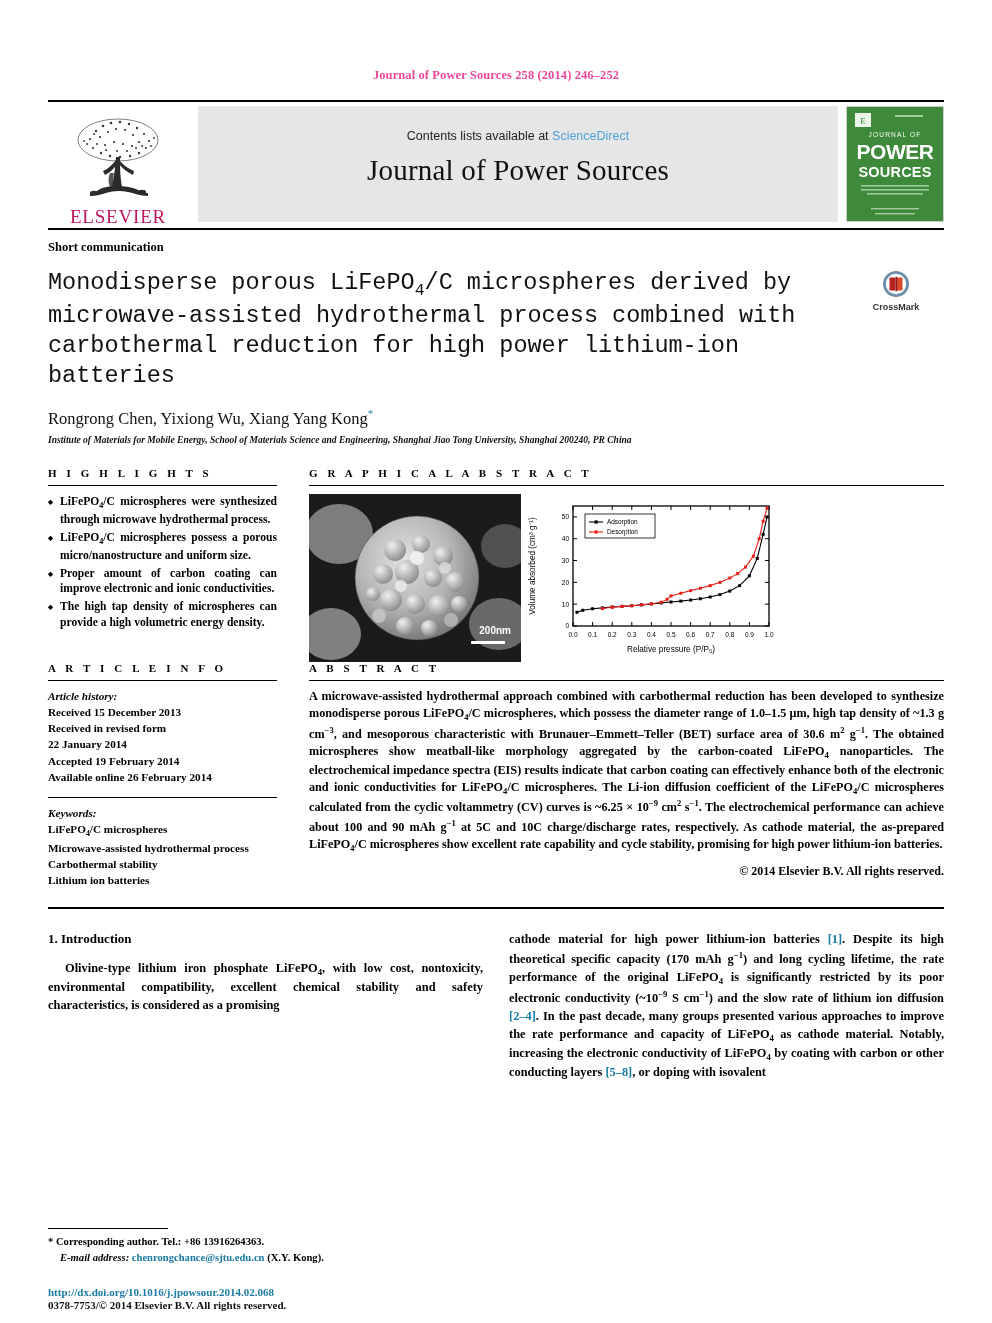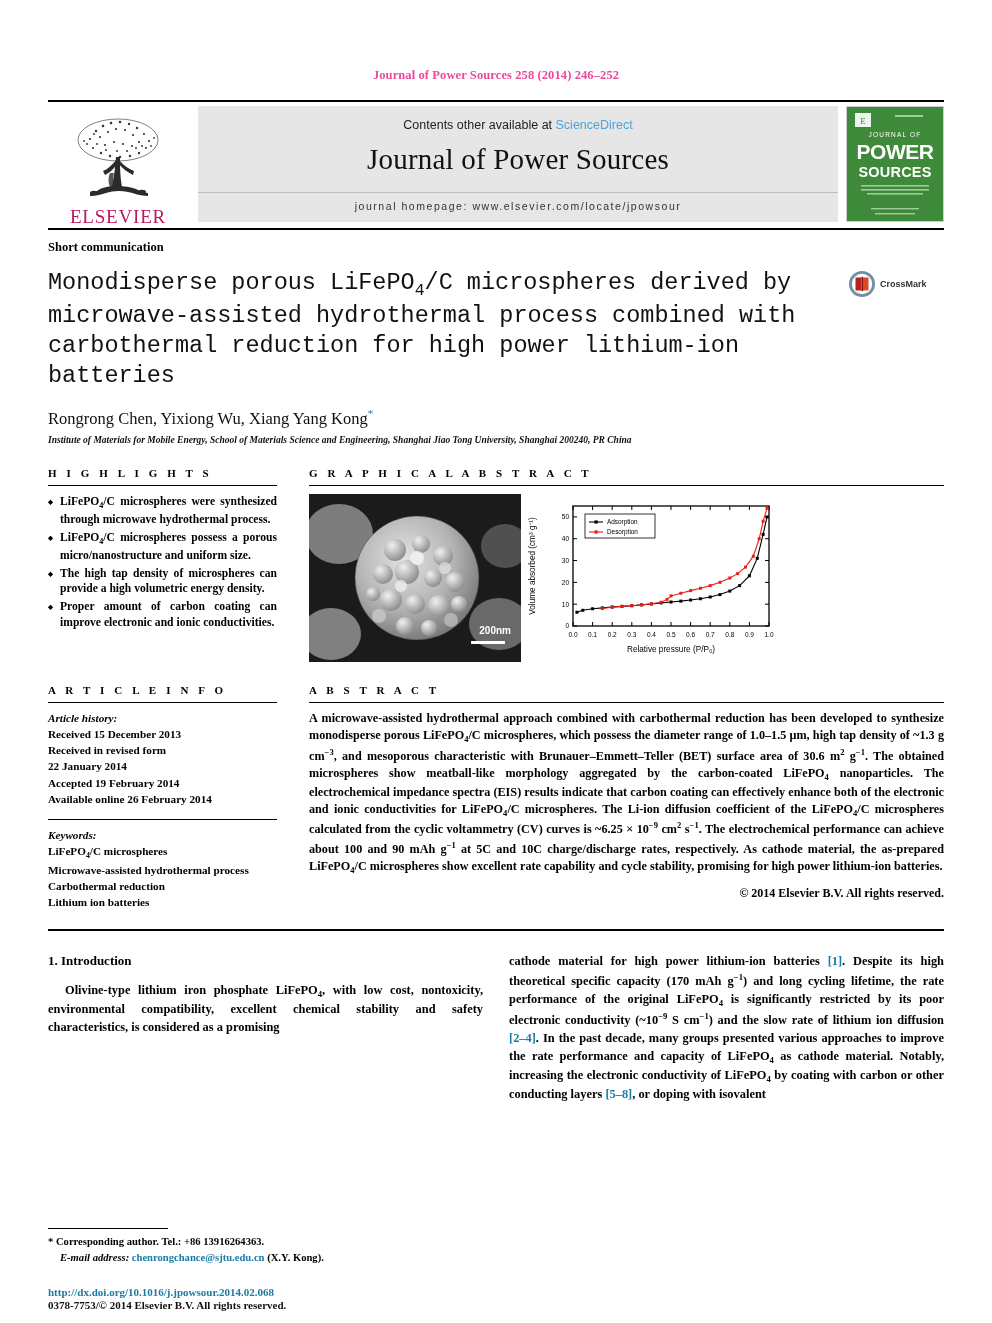--- a/index.html
+++ b/index.html
@@ -116,20 +116,21 @@
     color: #111;
     margin: 0;
   }
   .crossmark {
     position: absolute;
     right: 0; top: 2px;
     width: 96px;
     display: flex;
     align-items: center;
     gap: 4px;
+    flex-direction: column;
   }
   .cm-label {
     font-family: "Liberation Sans", sans-serif;
     font-size: 9px;
     font-weight: bold;
     color: #333;
   }
   .authors {
     font-family: "Liberation Serif", serif;
     font-size: 16.5px;
@@ -187,21 +188,21 @@
   .sem { width: 212px; height: 168px; flex: 0 0 212px; position: relative; overflow: hidden; background: #a16207; }
   .scalebar-text {
     position: absolute; right: 10px; bottom: 26px;
     color: #fff; font-family: "Liberation Sans", sans-serif;
     font-size: 10px; font-weight: bold;
   }
   .scalebar-line { position: absolute; right: 16px; bottom: 18px; width: 34px; height: 3px; background: #fff; }
   .isotherm { flex: 1; height: 168px; position: relative; }
 
   
-  .abstract-region { display: flex; margin-top: 22px; }
+  .abstract-region { display: flex; }
   .abs-body {
     font-family: "Liberation Serif", serif;
     font-size: 12.2px;
     line-height: 1.42;
     font-weight: bold;
     text-align: justify;
   }
   .copyright { text-align: right; font-weight: bold; font-size: 12px; margin-top: 9px; font-family: "Liberation Serif", serif; }
 
   
@@ -292,24 +293,23 @@
           <ellipse cx="24" cy="80" rx="4" ry="2.2"></ellipse>
           <ellipse cx="72" cy="79" rx="4" ry="2.2"></ellipse>
           <path d="M40 60 C38 64 38 70 40 74 L46 74 C43 69 43 64 44 60 Z" opacity=".8"></path>
         </g>
       </svg>
       <div class="elsevier-word">ELSEVIER</div>
     </div>
 
     <div class="journal-band">
       <div class="contents-line">
-        <span>Contents other available at </span><span class="sd">ScienceDirect</span>
+        <span>Contents lists available at </span><span class="sd">ScienceDirect</span>
       </div>
       <div class="journal-name">Journal of Power Sources</div>
-      <div class="homepage">journal homepage: www.elsevier.com/locate/jpowsour</div>
     </div>
 
     <div class="cover-thumb">
       <svg width="96" height="118" viewBox="0 0 96 118">
         <rect x="0" y="0" width="96" height="118" fill="#3f8a3a"></rect>
         <rect x="8" y="6" width="16" height="14" fill="#ffffff" opacity=".9"></rect>
         <text x="16" y="17" font-family="Liberation Serif, serif" font-size="9" fill="#3f8a3a" text-anchor="middle">E</text>
         <rect x="48" y="8" width="28" height="2" fill="#9ed19a"></rect>
         <text x="48" y="30" font-family="Liberation Sans, sans-serif" font-size="6.5" fill="#ffffff" text-anchor="middle" letter-spacing="1.2">JOURNAL OF</text>
         <text x="48" y="52" font-family="Liberation Sans, sans-serif" font-weight="bold" font-size="21" fill="#ffffff" text-anchor="middle" letter-spacing="-0.5">POWER</text>
@@ -343,22 +343,22 @@
   <div class="authors"><span>Rongrong Chen, Yixiong Wu, Xiang Yang Kong</span><sup>*</sup></div>
   <div class="affil">Institute of Materials for Mobile Energy, School of Materials Science and Engineering, Shanghai Jiao Tong University, Shanghai 200240, PR China</div>
 
   <div class="info-region">
     <div class="col-left">
       <div class="sec-head">H I G H L I G H T S</div>
       <div class="sec-rule"></div>
       <ul class="highlights">
         <li><span>LiFePO<sub>4</sub>/C microspheres were synthesized through microwave hydrothermal process.</span></li>
         <li><span>LiFePO<sub>4</sub>/C microspheres possess a porous micro/nanostructure and uniform size.</span></li>
+        <li><span>Proper amount of carbon coating can improve electronic and ionic conductivities.</span></li>
         <li><span>The high tap density of microspheres can provide a high volumetric energy density.</span></li>
-        <li><span>Proper amount of carbon coating can improve electronic and ionic conductivities.</span></li>
       </ul>
     </div>
 
     <div class="col-right">
       <div class="sec-head">G R A P H I C A L   A B S T R A C T</div>
       <div class="sec-rule"></div>
 
       <div class="ga-figure">
 
         <div class="sem">
@@ -531,21 +531,21 @@
         <div>Received in revised form</div>
         <div>22 January 2014</div>
         <div>Accepted 19 February 2014</div>
         <div>Available online 26 February 2014</div>
       </div>
       <div class="sec-rule-thin" style="margin-top:12px"></div>
       <div class="ai-block">
         <em>Keywords:</em>
         <div>LiFePO<sub>4</sub>/C microspheres</div>
         <div>Microwave-assisted hydrothermal process</div>
-        <div>Carbothermal reduction</div>
+        <div>Carbothermal stability</div>
         <div>Lithium ion batteries</div>
       </div>
     </div>
 
     <div class="col-right">
       <div class="sec-head">A B S T R A C T</div>
       <div class="sec-rule-thin"></div>
       <div class="abs-body">A microwave-assisted hydrothermal approach combined with carbothermal reduction has been developed to synthesize monodisperse porous LiFePO<sub>4</sub>/C microspheres, which possess the diameter range of 1.0–1.5 μm, high tap density of ~1.3 g cm<sup>−3</sup>, and mesoporous characteristic with Brunauer–Emmett–Teller (BET) surface area of 30.6 m<sup>2</sup> g<sup>−1</sup>. The obtained microspheres show meatball-like morphology aggregated by the carbon-coated LiFePO<sub>4</sub> nanoparticles. The electrochemical impedance spectra (EIS) results indicate that carbon coating can effectively enhance both of the electronic and ionic conductivities for LiFePO<sub>4</sub>/C microspheres. The Li-ion diffusion coefficient of the LiFePO<sub>4</sub>/C microspheres calculated from the cyclic voltammetry (CV) curves is ~6.25 × 10<sup>−9</sup> cm<sup>2</sup> s<sup>−1</sup>. The electrochemical performance can achieve about 100 and 90 mAh g<sup>−1</sup> at 5C and 10C charge/discharge rates, respectively. As cathode material, the as-prepared LiFePO<sub>4</sub>/C microspheres show excellent rate capability and cycle stability, promising for high power lithium-ion batteries.</div>
       <div class="copyright">© 2014 Elsevier B.V. All rights reserved.</div>
     </div>

